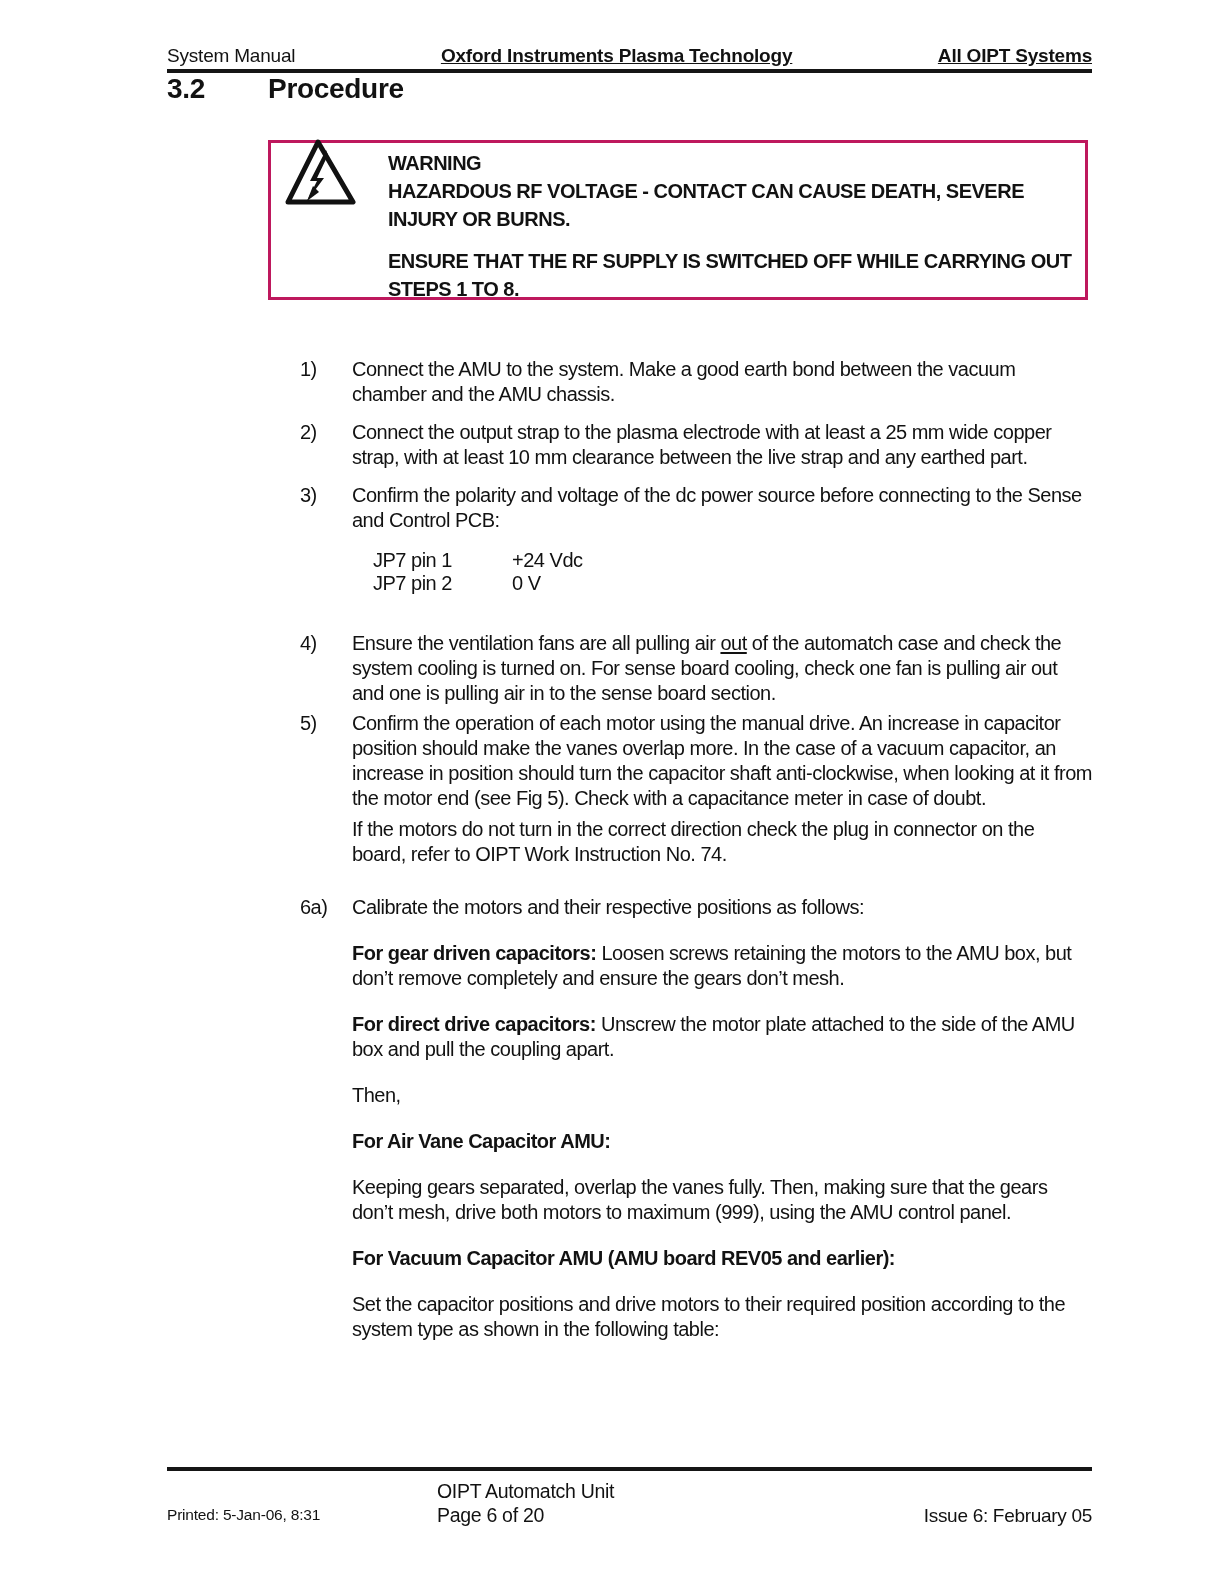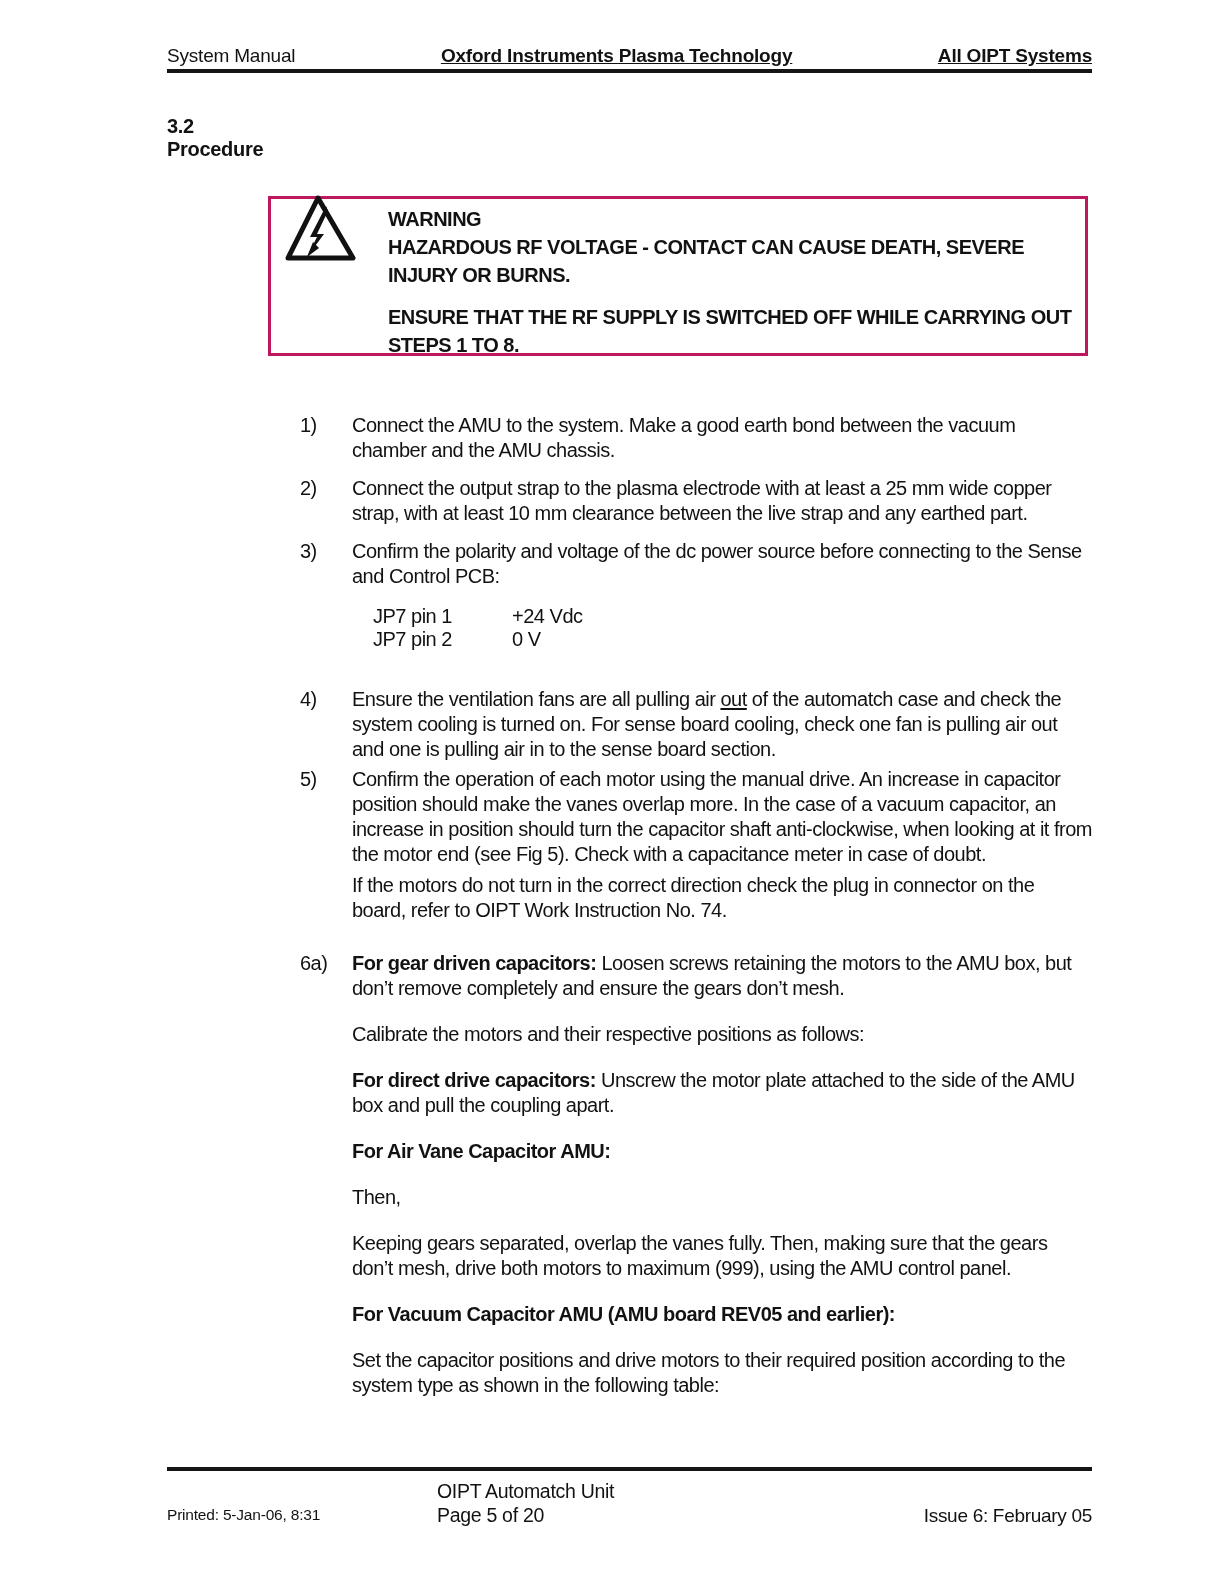--- a/index.html
+++ b/index.html
@@ -29,26 +29,24 @@
     justify-content: space-between;
     align-items: baseline;
     border-bottom: 4px solid #151515;
     padding-bottom: 2px;
     font-size: 19px;
     letter-spacing: -0.2px;
   }
   .hdr .c, .hdr .r { font-weight: bold; text-decoration: underline; }
   
   .sec {
-    margin-top: 42px;
     display: flex;
     font-weight: bold;
-    font-size: 20px;
+    font-size: 28px;
     letter-spacing: -0.3px;
-    flex-direction: column;
   }
   .sec .num { width: 101px; flex: none; }
   
   .warnbox {
     position: relative;
     margin-top: 35px;
     margin-left: 101px;
     width: 820px;
     height: 160px;
     border: 3px solid #be185d;
@@ -191,35 +189,35 @@
         <span class="no">5)</span>
         <div class="body">
           <div class="s5p1">Confirm the operation of each motor using the manual drive. An increase in capacitor position should make the vanes overlap more. In the case of a vacuum capacitor, an increase in position should turn the capacitor shaft anti-clockwise, when looking at it from the motor end (see Fig 5). Check with a capacitance meter in case of doubt.</div>
           <div>If the motors do not turn in the correct direction check the plug in connector on the board, refer to OIPT Work Instruction No. 74.</div>
         </div>
       </div>
 
       <div class="step">
         <span class="no">6a)</span>
         <div class="body">
+          <div class="sub">Calibrate the motors and their respective positions as follows:</div>
           <div class="sub"><b>For gear driven capacitors:</b><span> Loosen screws retaining the motors to the AMU box, but don’t remove completely and ensure the gears don’t mesh.</span></div>
-          <div class="sub">Calibrate the motors and their respective positions as follows:</div>
           <div class="sub"><b>For direct drive capacitors:</b><span> Unscrew the motor plate attached to the side of the AMU box and pull the coupling apart.</span></div>
+          <div class="sub">Then,</div>
           <div class="sub subhead">For Air Vane Capacitor AMU:</div>
-          <div class="sub">Then,</div>
           <div class="sub">Keeping gears separated, overlap the vanes fully. Then, making sure that the gears don’t mesh, drive both motors to maximum (999), using the AMU control panel.</div>
           <div class="sub subhead">For Vacuum Capacitor AMU (AMU board REV05 and earlier):</div>
           <div>Set the capacitor positions and drive motors to their required position according to the system type as shown in the following table:</div>
         </div>
       </div>
 
     </div>
   </div>
 
   <div class="footer">
     <div class="fl">Printed: 5-Jan-06, 8:31</div>
     <div class="fc">
       <div>OIPT Automatch Unit</div>
-      <div>Page 5 of 20</div>
+      <div>Page 6 of 20</div>
     </div>
     <div class="fr">Issue 6: February 05</div>
   </div>
 </div>
 
 </body></html>

